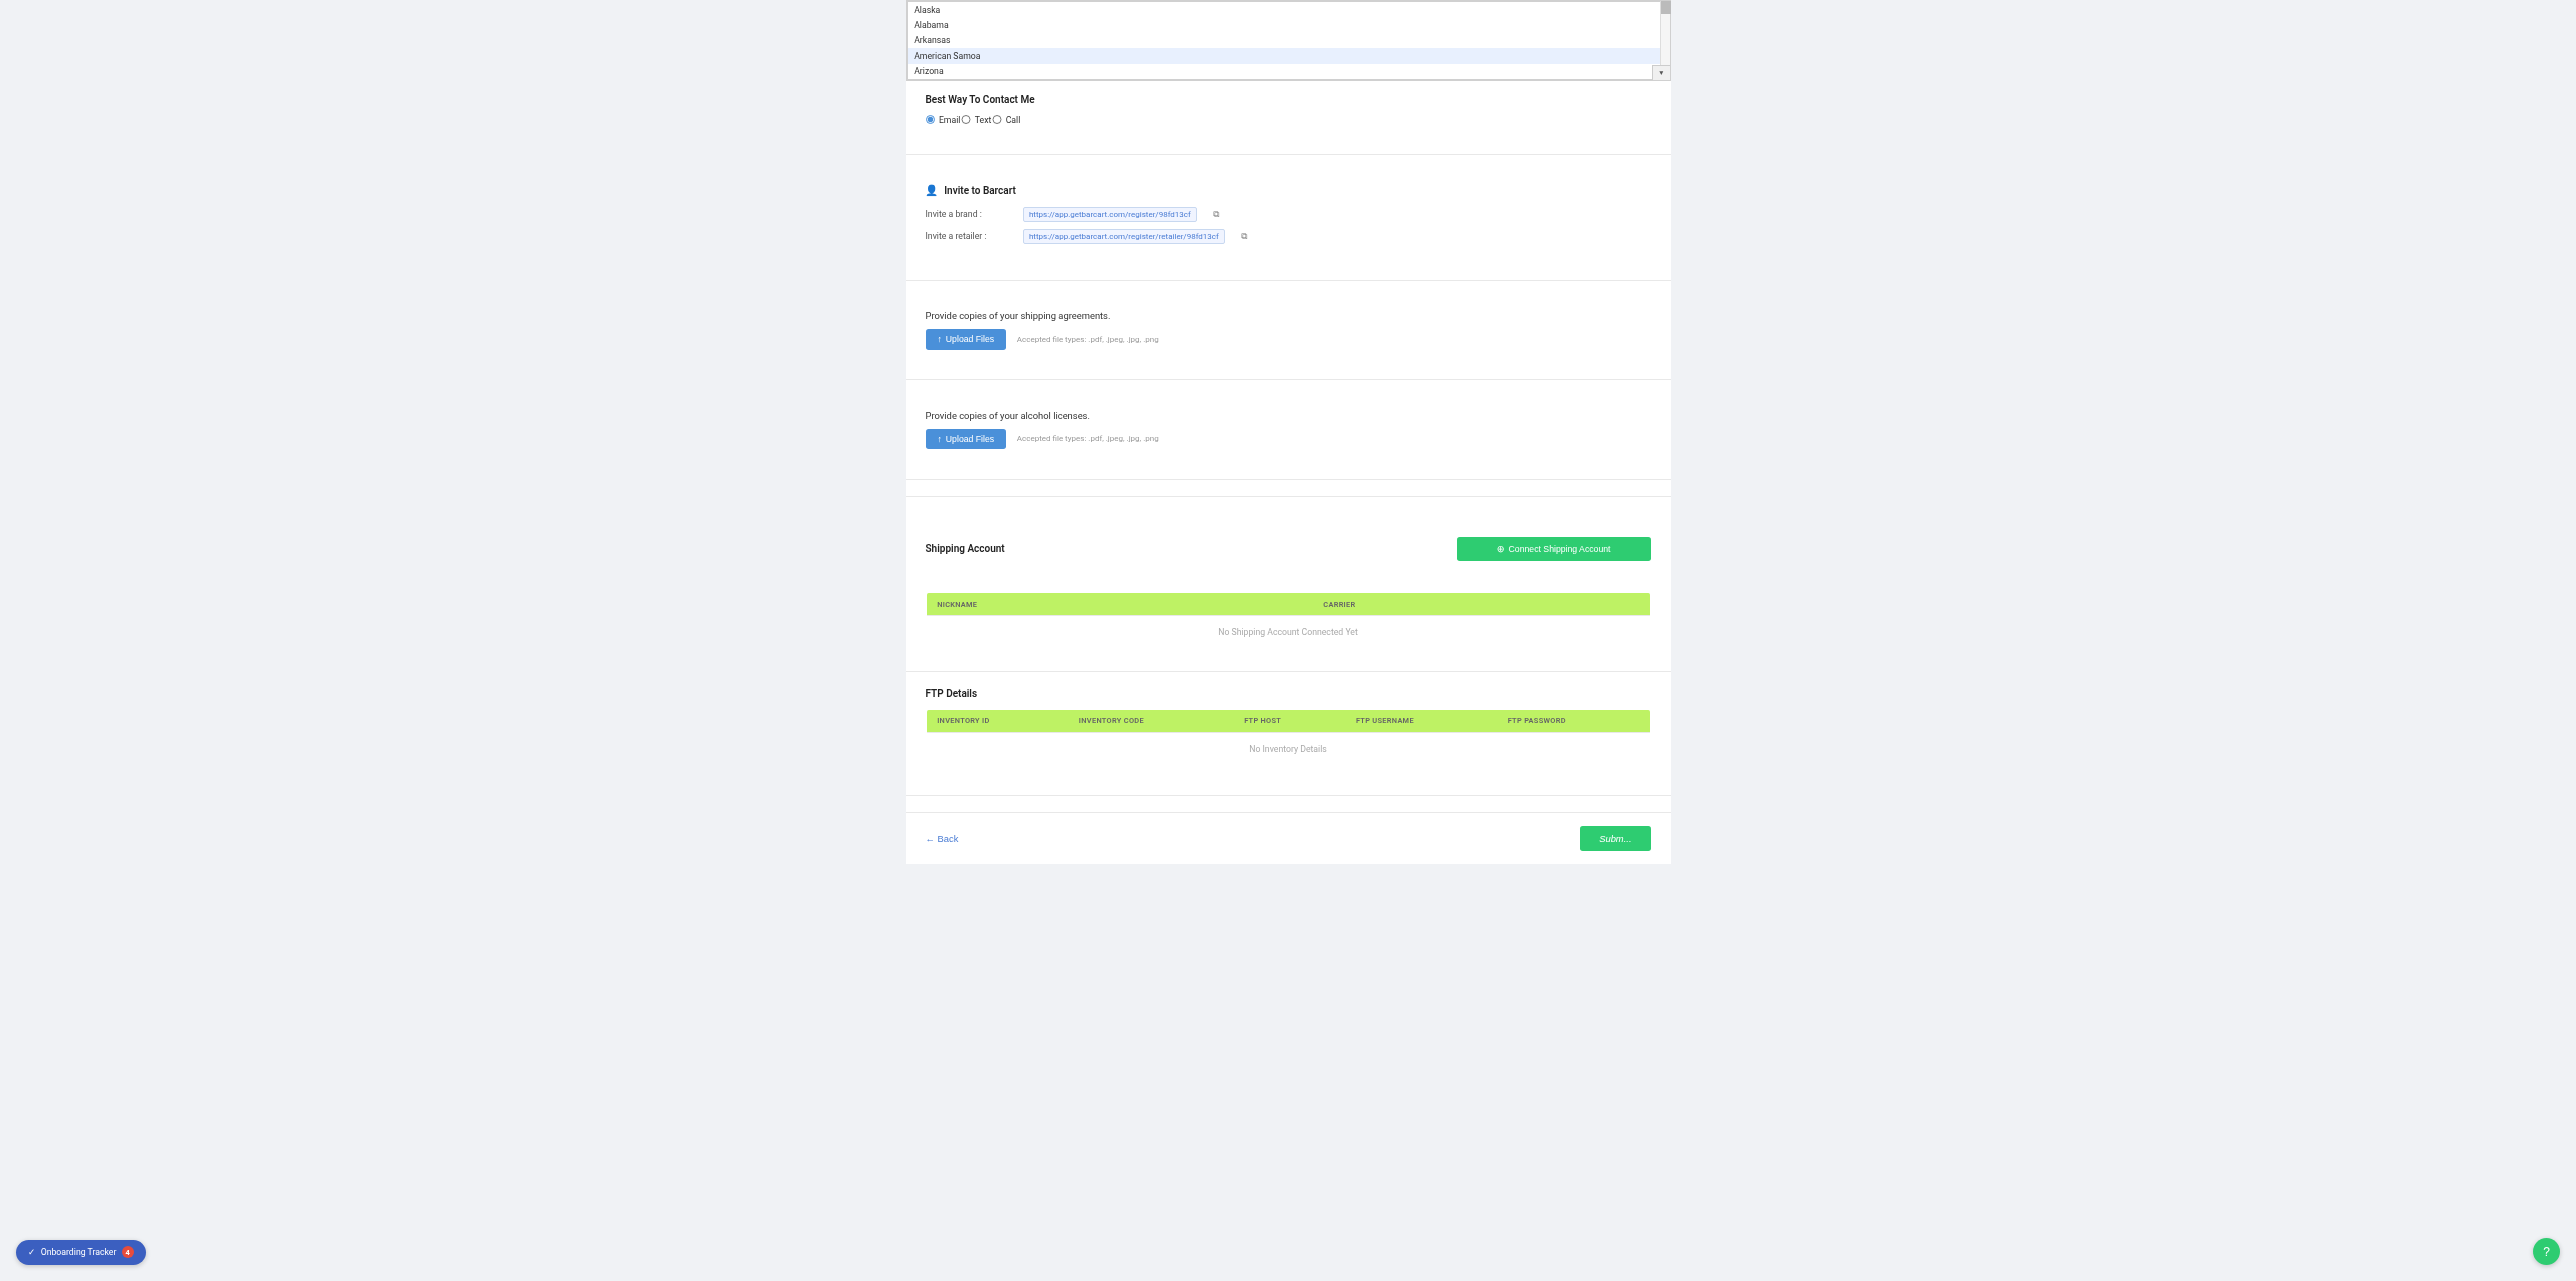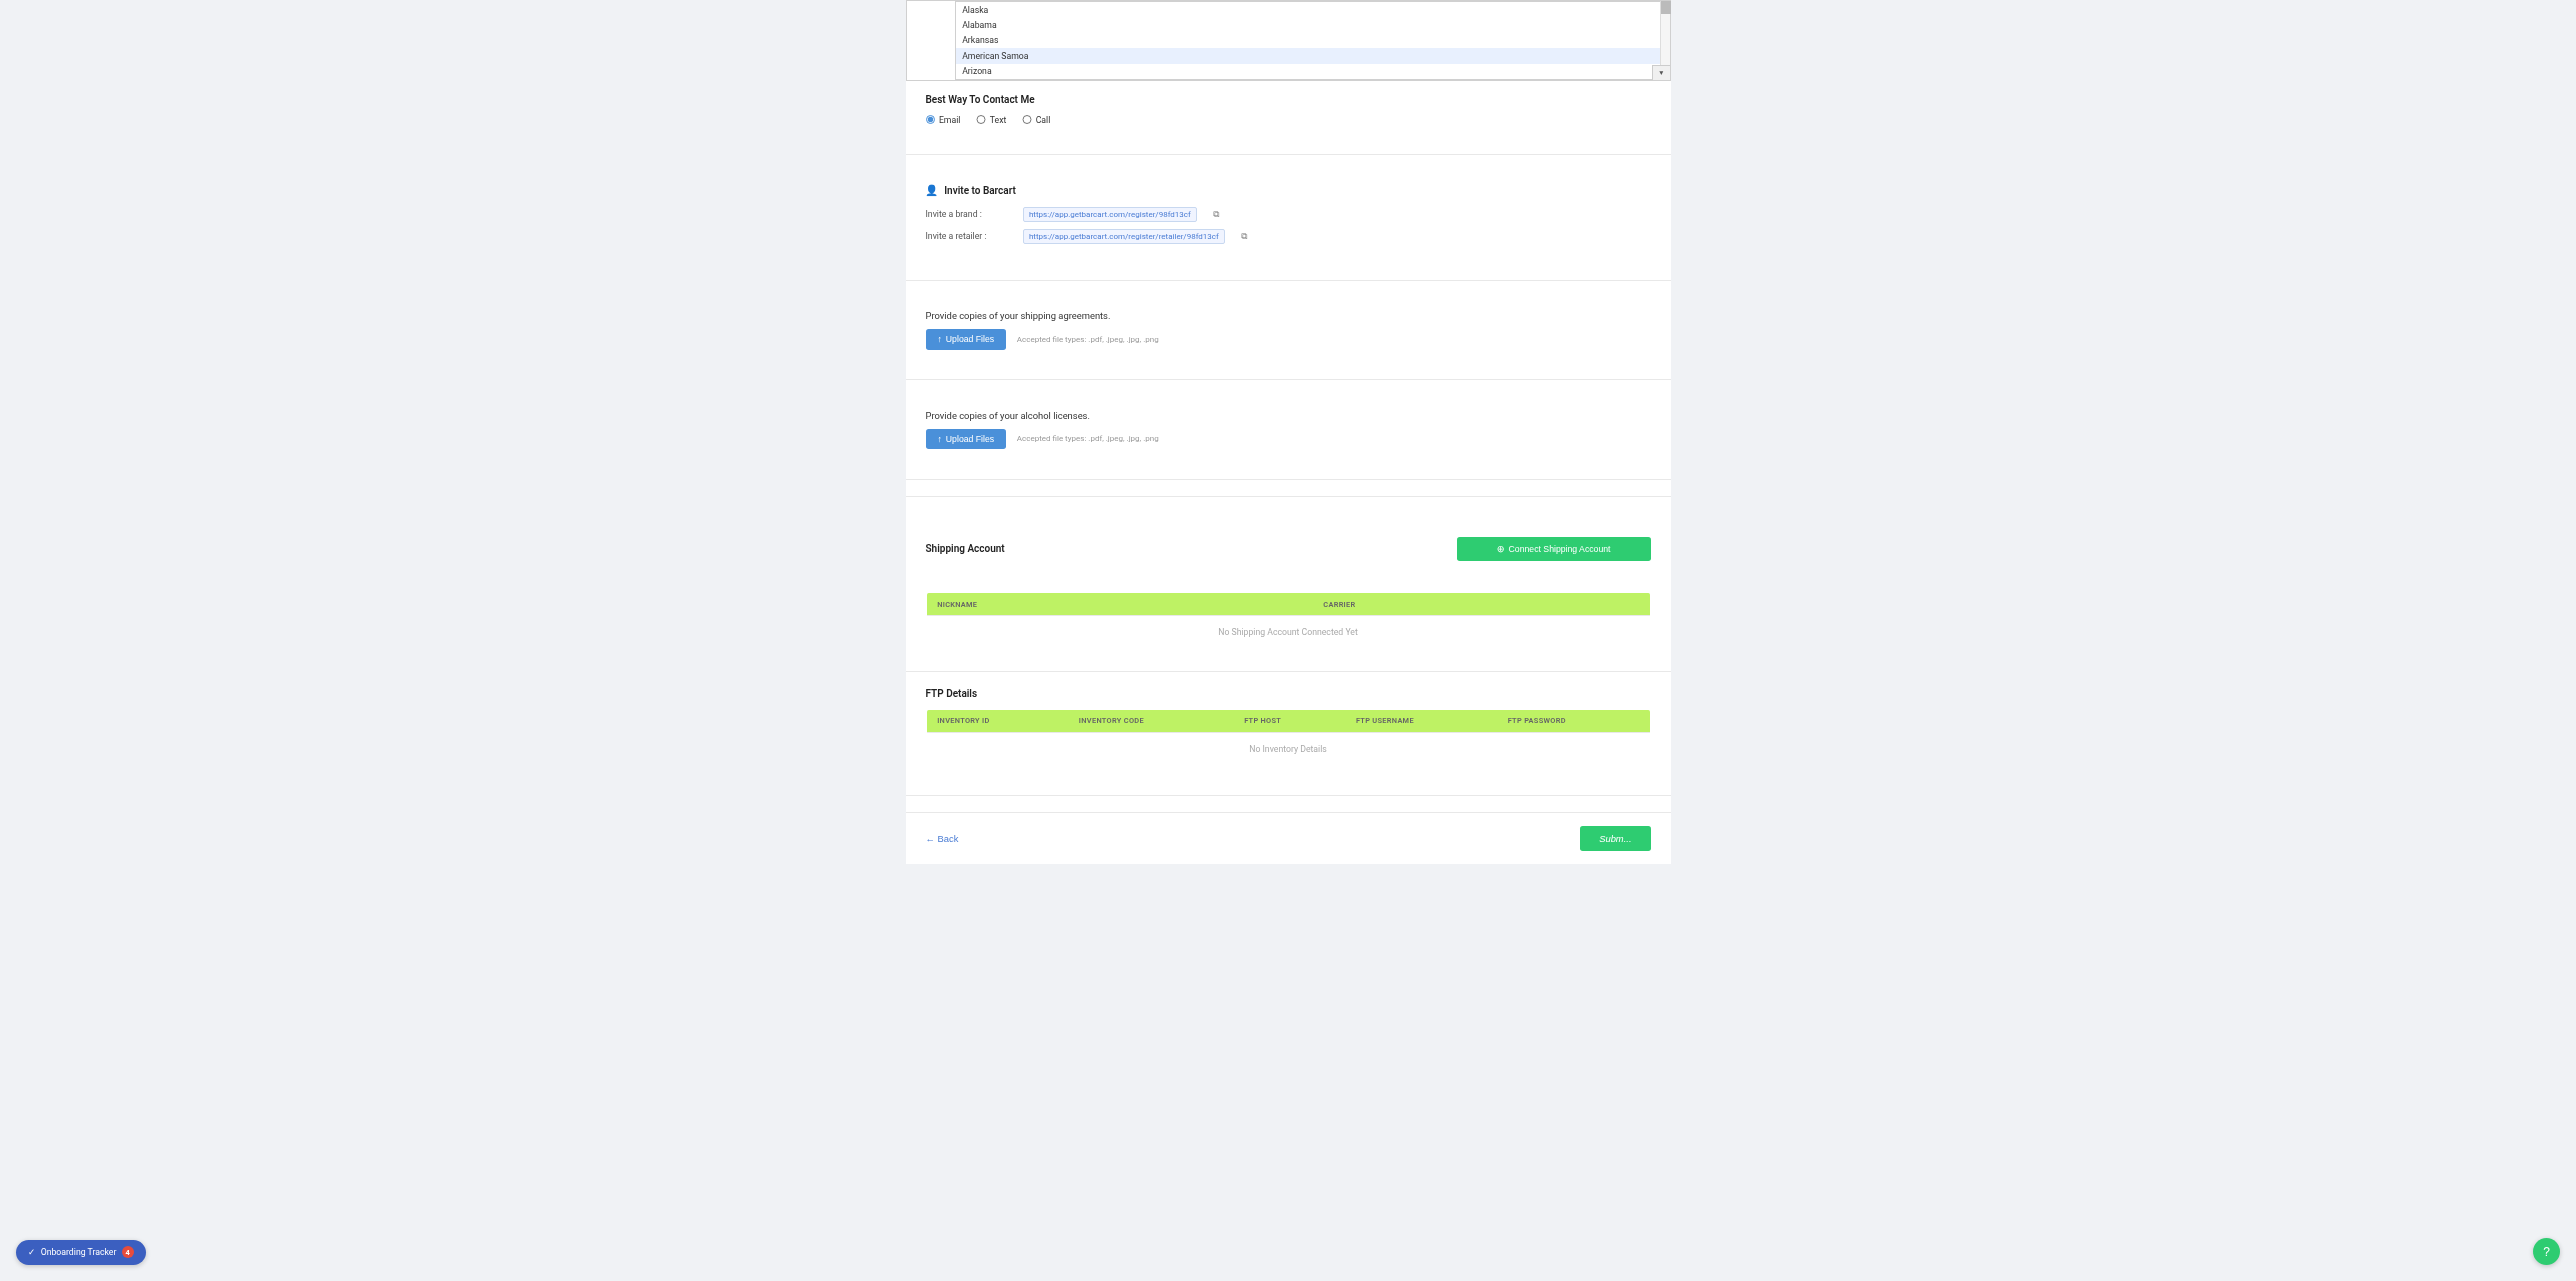--- a/index.html
+++ b/index.html
@@ -22,21 +22,20 @@
       width: 100%;
       max-width: 765px;
       padding: 0;
       position: relative;
     }
 
     .state-dropdown-list {
       background: #fff;
       border: 0.7px solid #d0d0d0;
       list-style: none;
-      margin-left: 48px;
     }
 
     .state-dropdown-list li {
       padding: 2.7px 6.7px;
       font-size: 8.7px;
       color: #333;
     }
 
     .state-dropdown-list li.selected {
       background: #e8f0fe;
@@ -103,21 +102,21 @@
       margin-bottom: 9.4px;
     }
 
     .person-icon {
       font-size: 10.7px;
     }
 
     
     .contact-options {
       display: flex;
-      gap: 16px;
+      gap: 1px;
       align-items: center;
     }
 
     .radio-label {
       display: flex;
       align-items: center;
       gap: 4px;
       font-size: 8.7px;
       color: #333;
       cursor: pointer;

